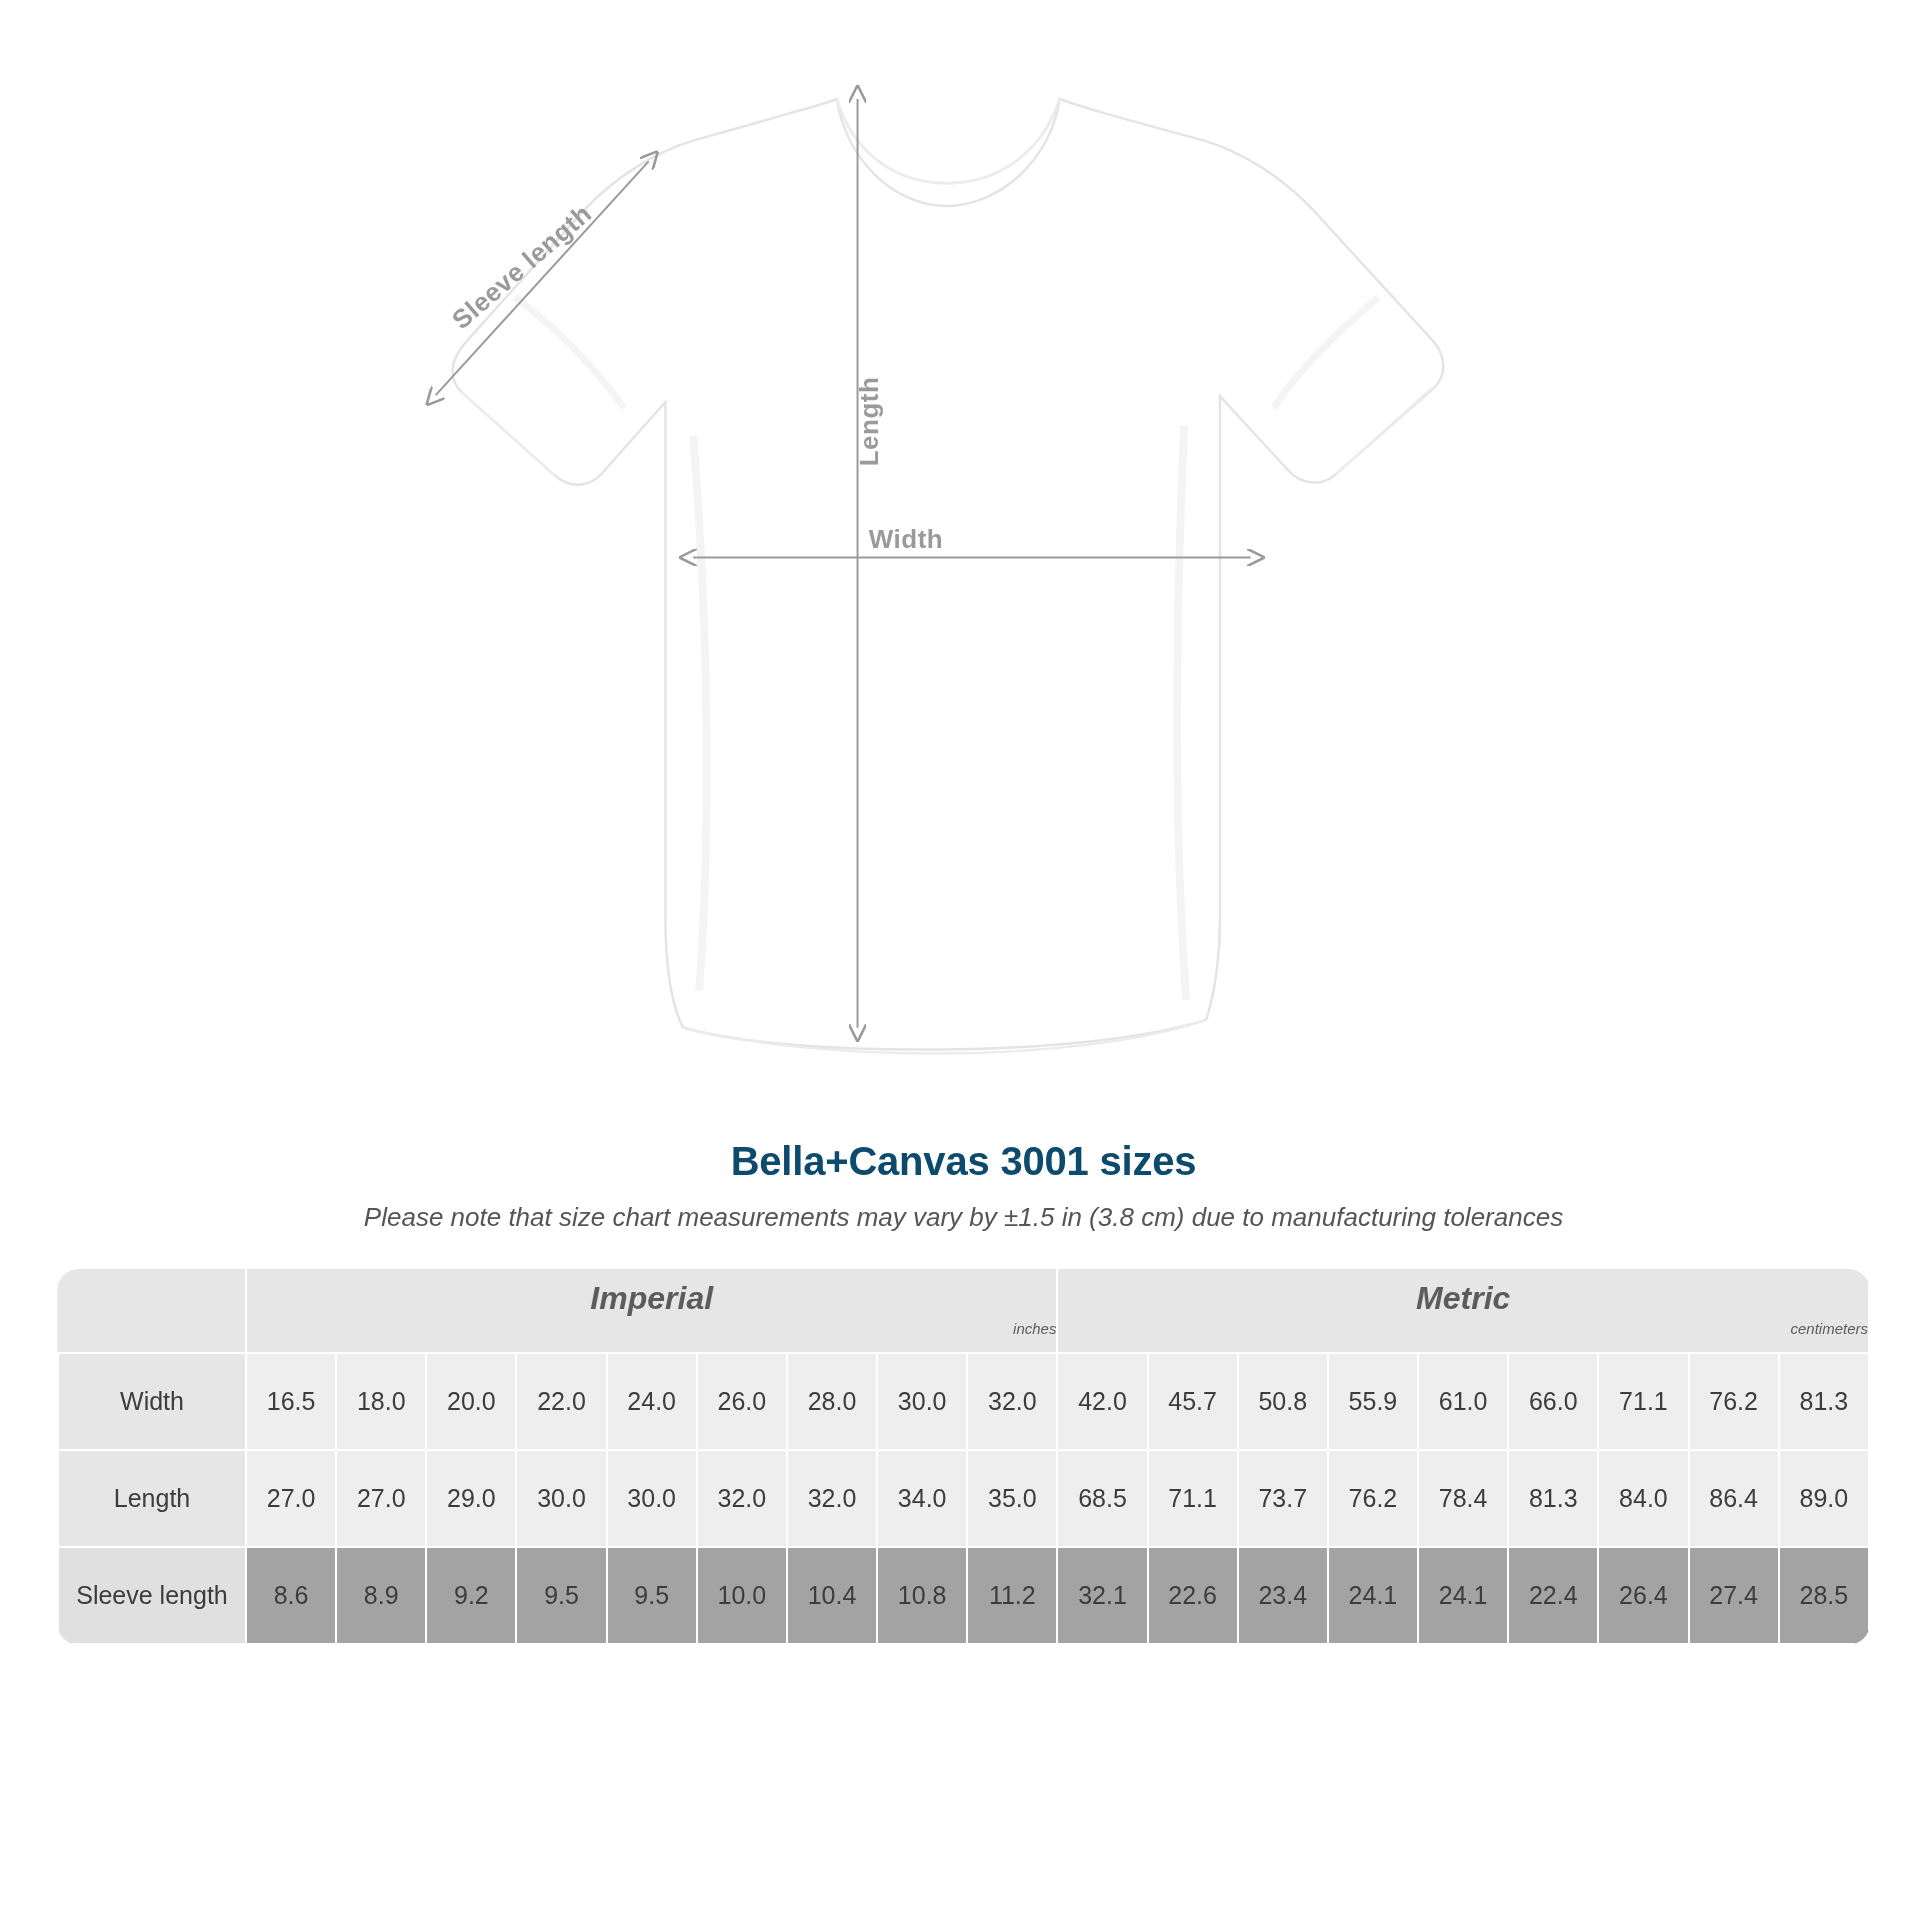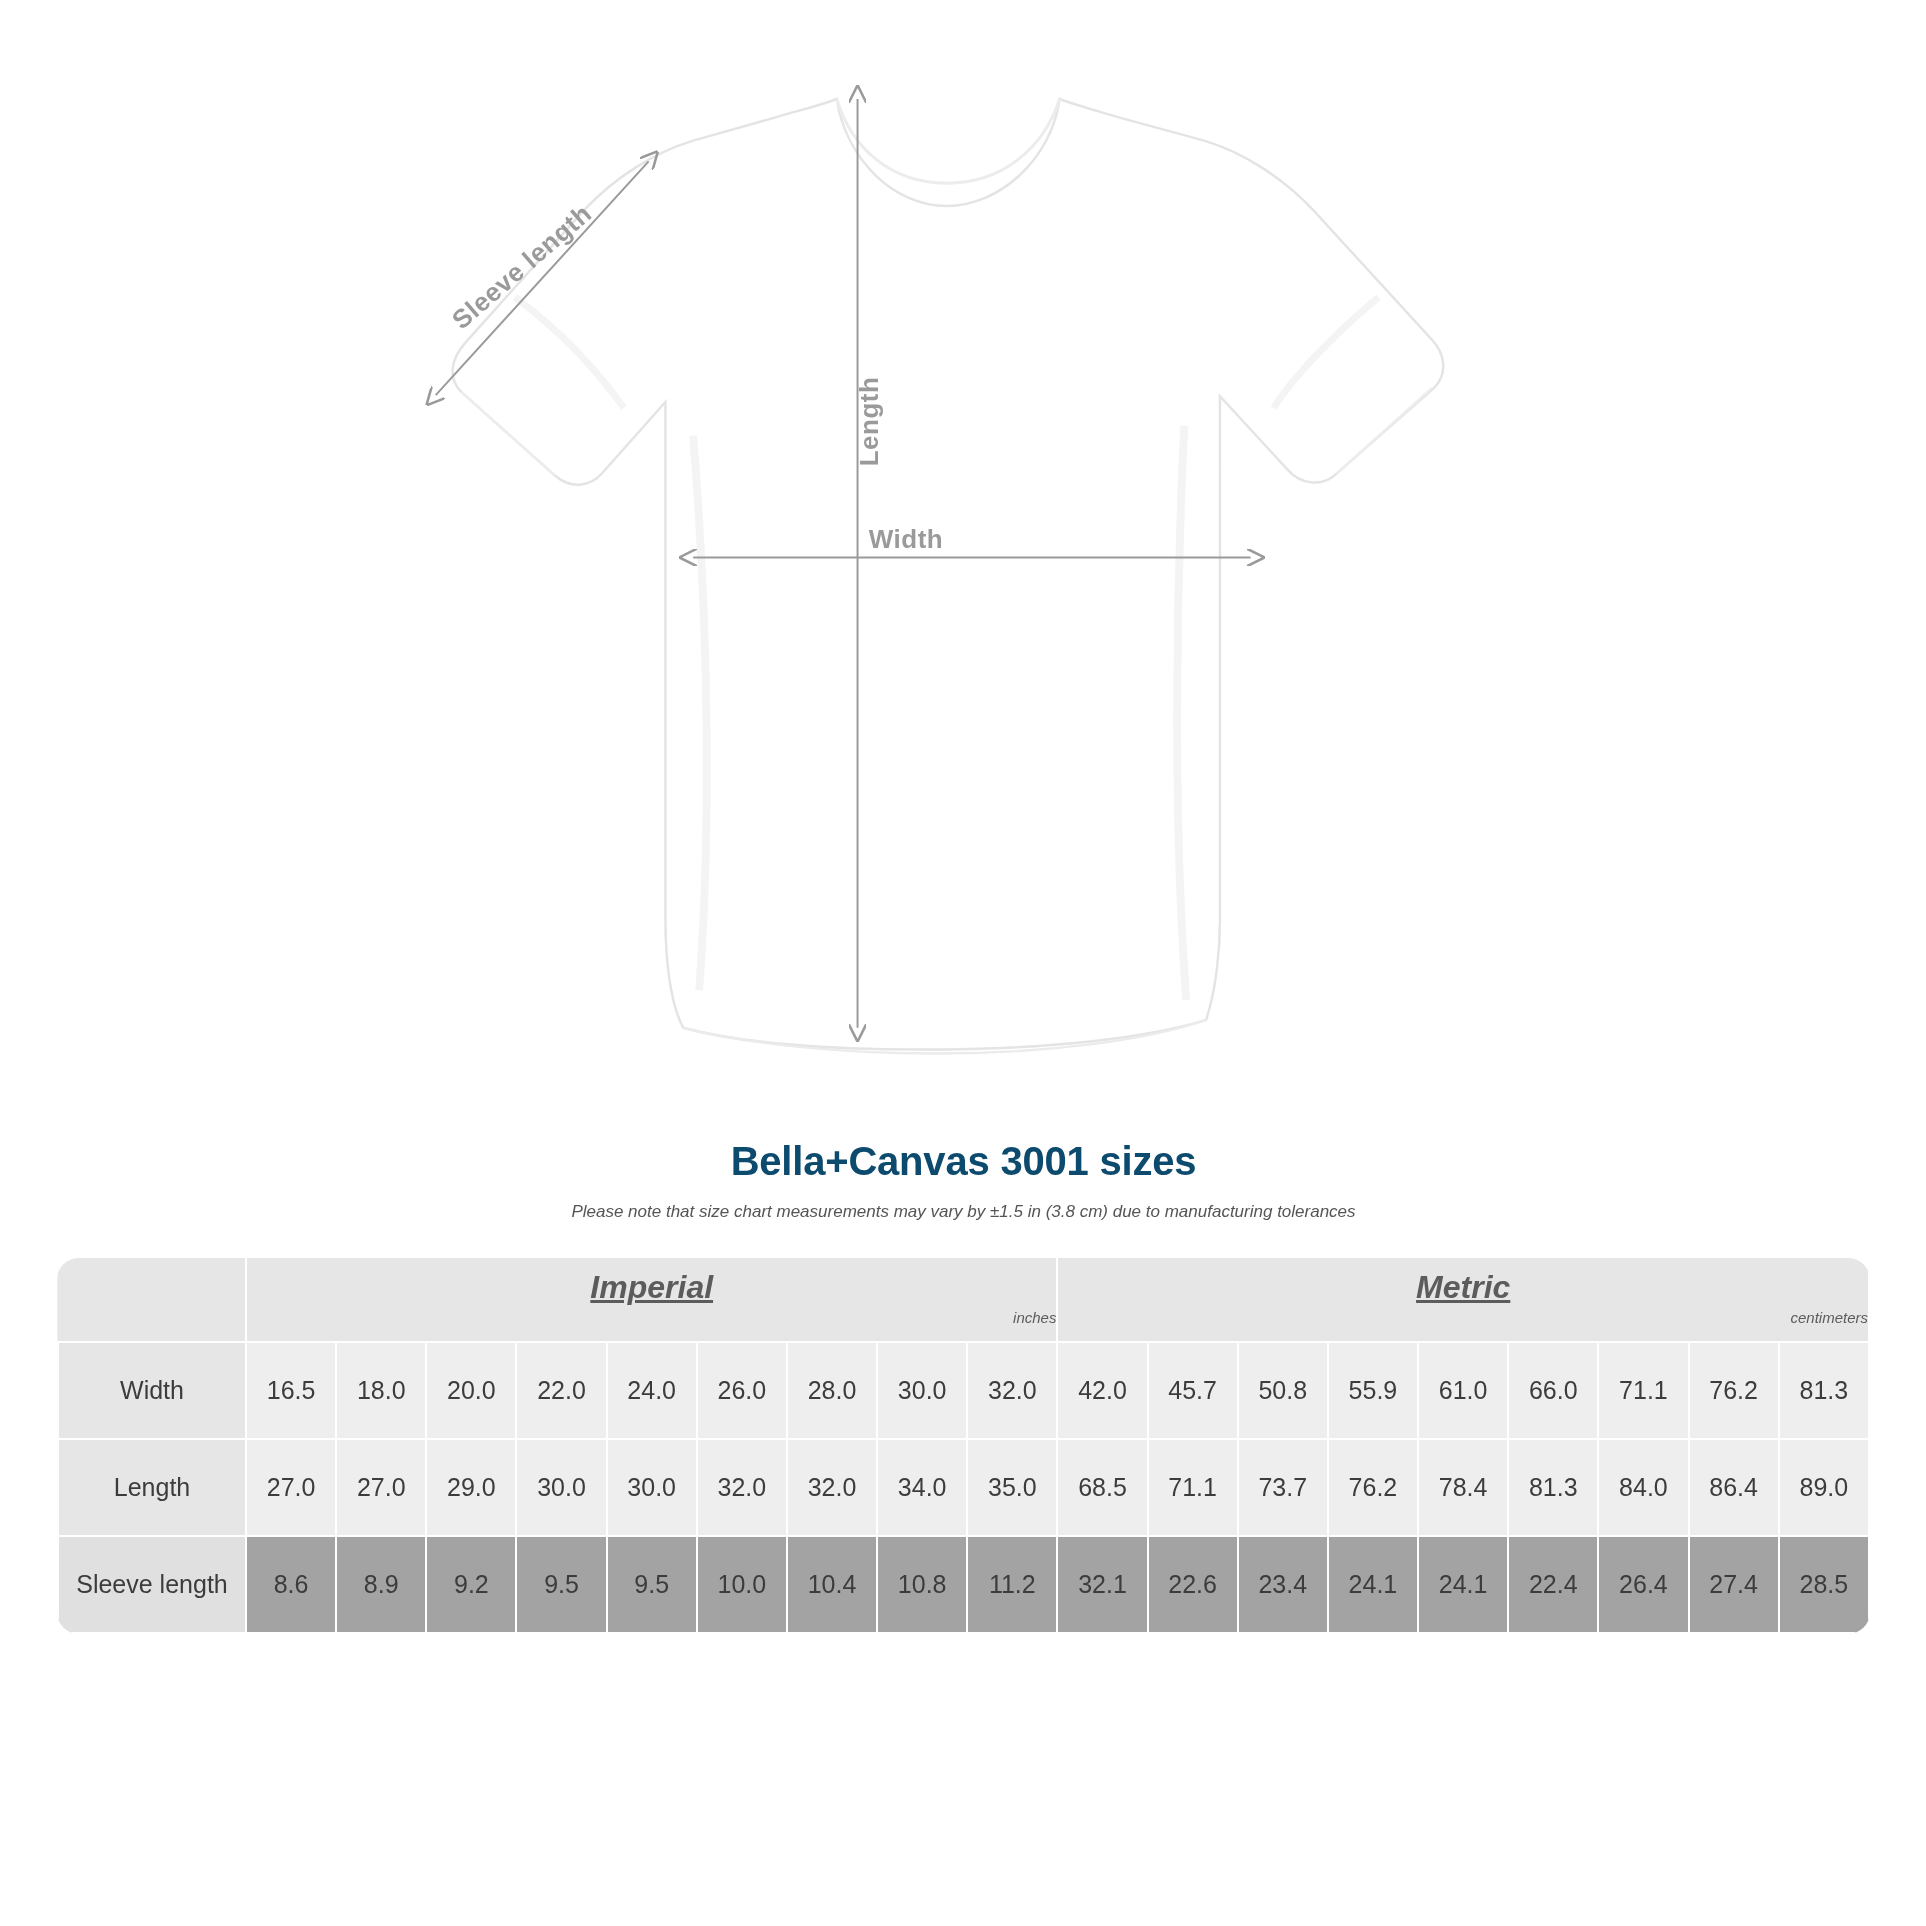--- a/index.html
+++ b/index.html
@@ -67,21 +67,21 @@
     margin-top: 30px;
   }
   .chart-title {
     font-size: 40px;
     font-weight: bold;
     color: #0c4a6e;
     margin: 0;
     letter-spacing: -0.2px;
   }
   .chart-note {
-    font-size: 17px;
+    font-size: 26px;
     font-style: italic;
     color: #555555;
     margin: 18px 0 0 0;
   }
 
   
   .table-wrap {
     margin: 36px 57px 0 57px;
     border-radius: 22px;
     overflow: hidden;
@@ -107,21 +107,20 @@
     height: 139px;
     background: #e6e6e6 !important;
     border-top: none !important;
   }
   .unit-head .unit-name {
     font-size: 32px;
     font-style: italic;
     font-weight: bold;
     color: #5c5c5c;
     line-height: 1.15;
-    text-decoration: underline;
   }
   .unit-head .unit-sub {
     font-size: 15px;
     font-style: italic;
     color: #5c5c5c;
     line-height: 1.6;
     text-align: right;
   }
   .corner-cell {
     background: #e6e6e6 !important;

